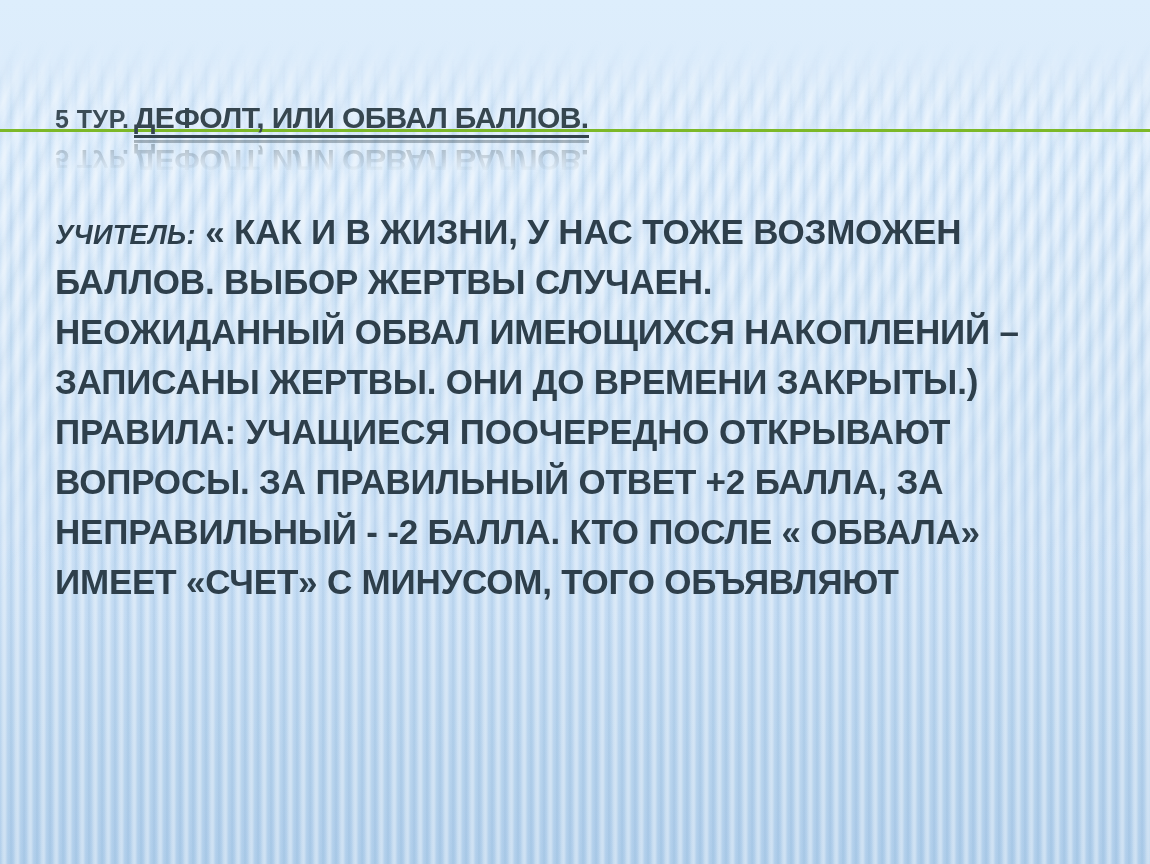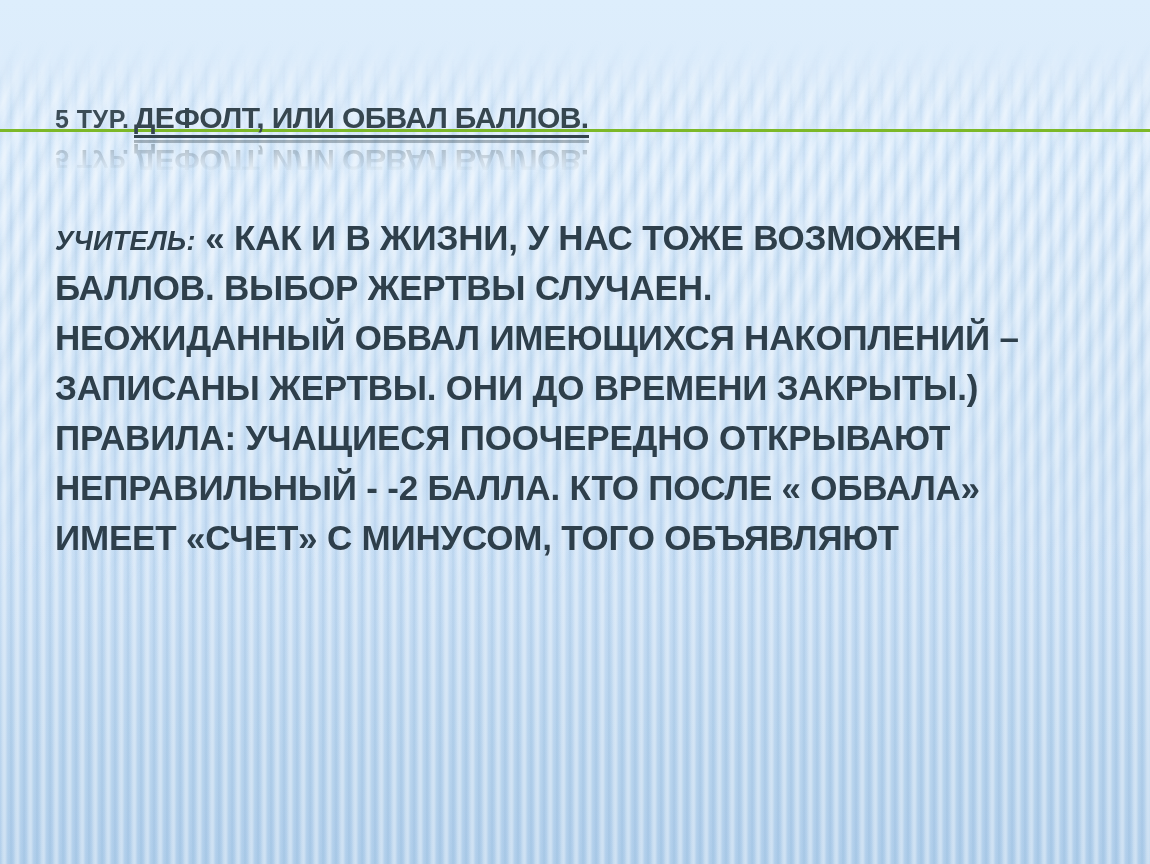--- a/index.html
+++ b/index.html
@@ -150,21 +150,21 @@
   }
 
   .body-row {
     position: relative;
     height: 50px;
   }
 
   .body-line {
     position: absolute;
     left: 0;
-    top: 14px;
+    top: 8px;
     white-space: nowrap;
     font-size: 35px;
     font-weight: 700;
     line-height: 42px;
     letter-spacing: -0.2px;
     color: #2e3f4b;
   }
 
   .body-line .lead {
     font-style: italic;
@@ -240,20 +240,26 @@
       </div>
     </div>
 
     <div class="body-row">
       <div class="body-line">ПРАВИЛА: УЧАЩИЕСЯ ПООЧЕРЕДНО ОТКРЫВАЮТ</div>
       <div class="refl-wrap" aria-hidden="true">
         
       </div>
     </div>
 
+    <div class="body-row">
+      <div class="body-line">ВОПРОСЫ. ЗА ПРАВИЛЬНЫЙ ОТВЕТ +2 БАЛЛА, ЗА</div>
+      <div class="refl-wrap" aria-hidden="true">
+        
+      </div>
+    </div>
 
     <div class="body-row">
       <div class="body-line">НЕПРАВИЛЬНЫЙ - -2 БАЛЛА. КТО ПОСЛЕ  « ОБВАЛА»</div>
       <div class="refl-wrap" aria-hidden="true">
         
       </div>
     </div>
 
     <div class="body-row">
       <div class="body-line">ИМЕЕТ «СЧЕТ» С МИНУСОМ, ТОГО ОБЪЯВЛЯЮТ</div>

